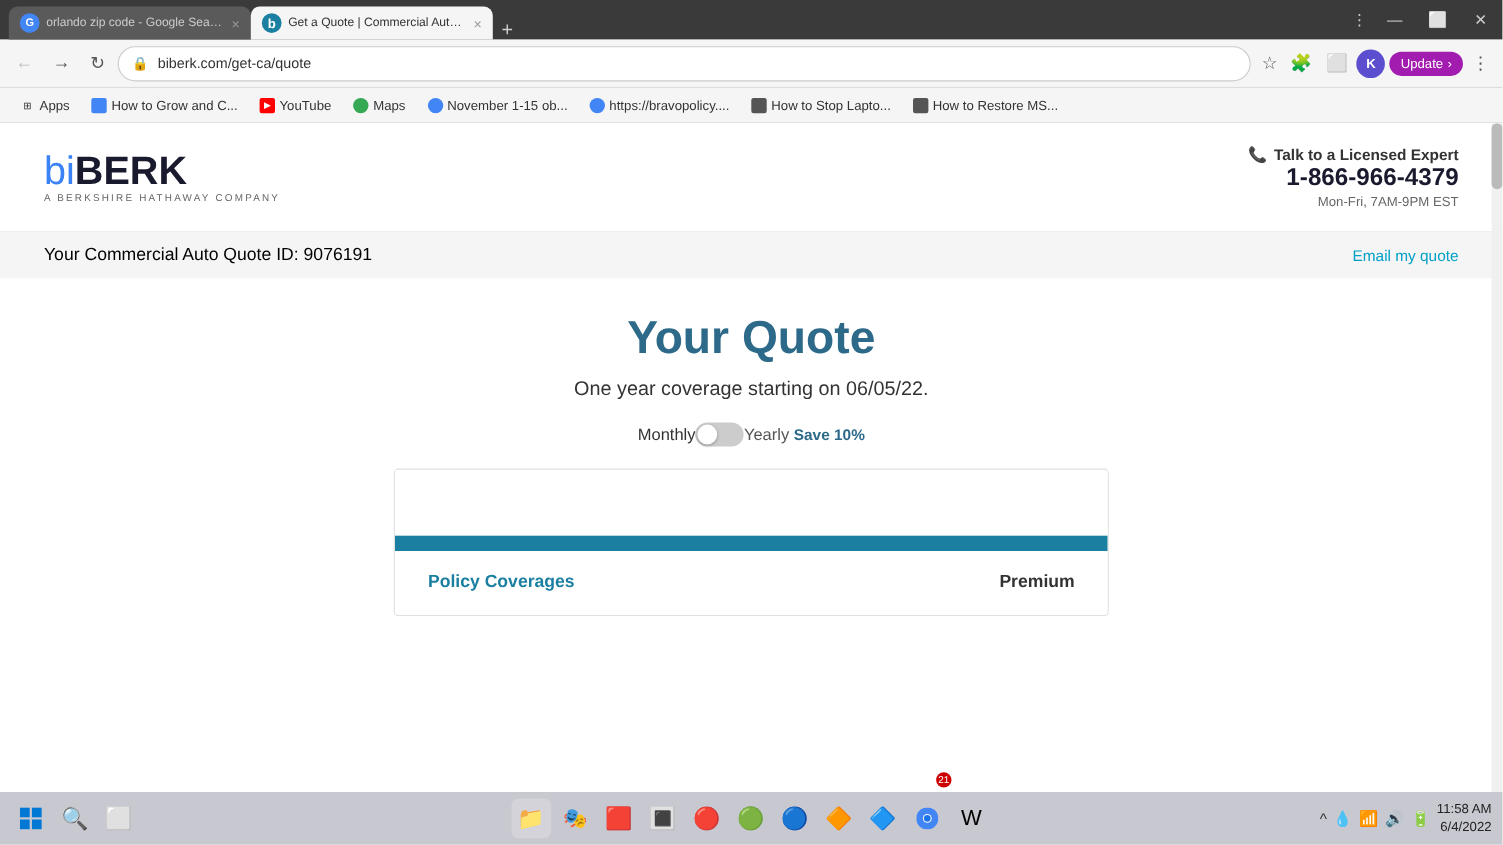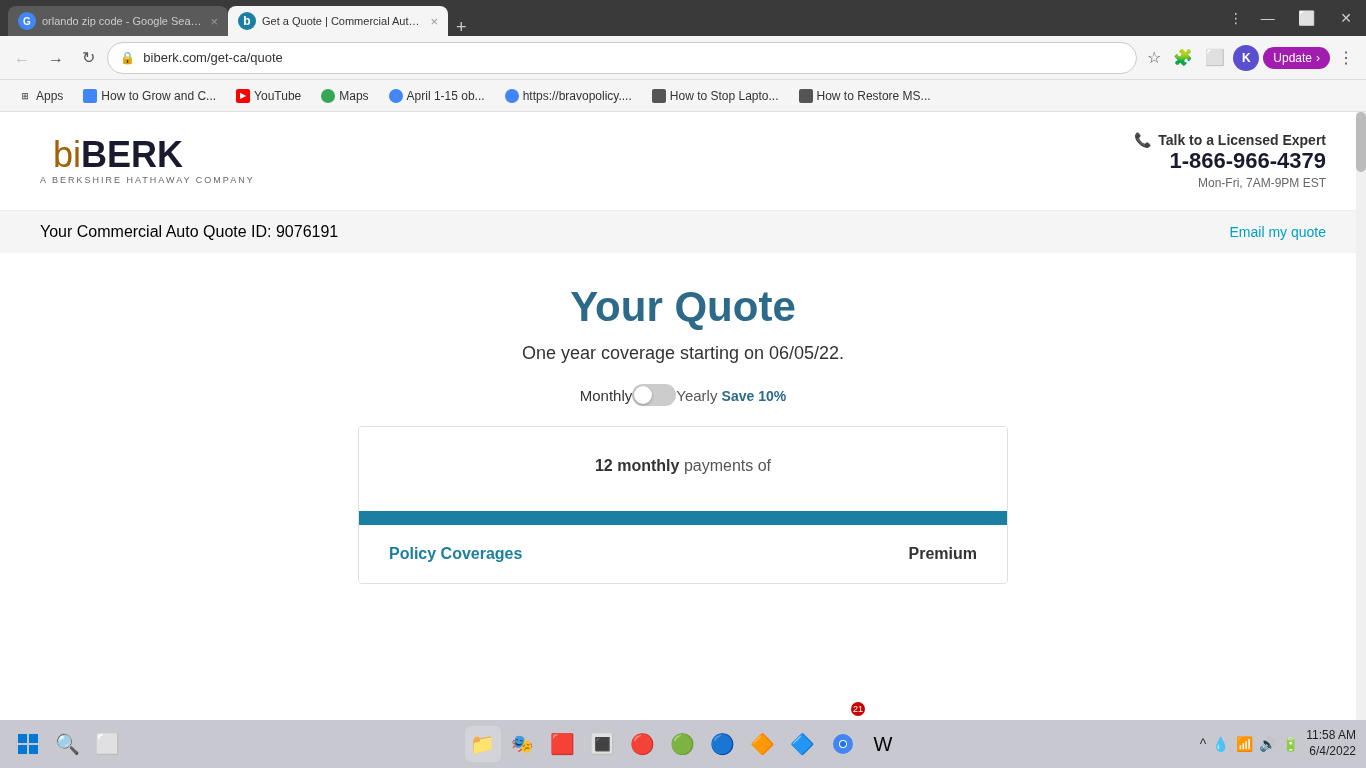--- a/index.html
+++ b/index.html
@@ -517,42 +517,42 @@
     <div class="bookmark-item">
       <div class="bookmark-favicon" style="background:#ff0000;color:white;font-size:8px;">▶</div>
       <span>YouTube</span>
     </div>
     <div class="bookmark-item">
       <div class="bookmark-favicon" style="background:#34a853;border-radius:50%;"></div>
       <span>Maps</span>
     </div>
     <div class="bookmark-item">
       <div class="bookmark-favicon" style="background:#4285f4;border-radius:50%;"></div>
-      <span>April 1-15 ob...</span>
+      <span>November 1-15 ob...</span>
     </div>
     <div class="bookmark-item">
       <div class="bookmark-favicon" style="background:#4285f4;border-radius:50%;"></div>
       <span>https://bravopolicy....</span>
     </div>
     <div class="bookmark-item">
       <div class="bookmark-favicon" style="background:#555;border-radius:2px;"></div>
       <span>How to Stop Lapto...</span>
     </div>
     <div class="bookmark-item">
       <div class="bookmark-favicon" style="background:#555;border-radius:2px;"></div>
       <span>How to Restore MS...</span>
     </div>
   </div>
 
   <div class="page-content">
 
     <div class="page-header">
       <div class="logo-container">
         <div class="logo-text">
-          <span class="bi" style="color: #a16207; font-weight: 400; margin-left: 13px;">bi</span><span class="berk" style="color: rgb(26, 26, 46);">BERK</span>
+          <span class="bi" style="color: #3b82f6; font-weight: 400;">bi</span><span class="berk" style="color: rgb(26, 26, 46);">BERK</span>
         </div>
         <div class="logo-subtitle">A BERKSHIRE HATHAWAY COMPANY</div>
       </div>
       <div class="contact-info">
         <div class="talk-line">
           <span>📞</span>
           <span>Talk to a Licensed Expert</span>
         </div>
         <div class="phone-number">1-866-966-4379</div>
         <div class="hours">Mon-Fri, 7AM-9PM EST</div>
@@ -574,24 +574,20 @@
           <div class="toggle-knob"></div>
         </div>
         <span class="toggle-label">
           <span>Yearly</span>
           <span class="save-badge"> <span>Save 10%</span></span>
         </span>
       </div>
 
       <div class="price-card">
         <div class="price-card-top">
-          <div class="payment-label">
-            <span class="bold">12 monthly</span>
-            <span>payments of</span>
-          </div>
         </div>
         <div class="price-card-bar"></div>
         <div class="policy-coverages-section">
           <span class="policy-coverages-title">Policy Coverages</span>
           <span class="premium-label">Premium</span>
         </div>
       </div>
     </div>
 
     <div class="scrollbar">

